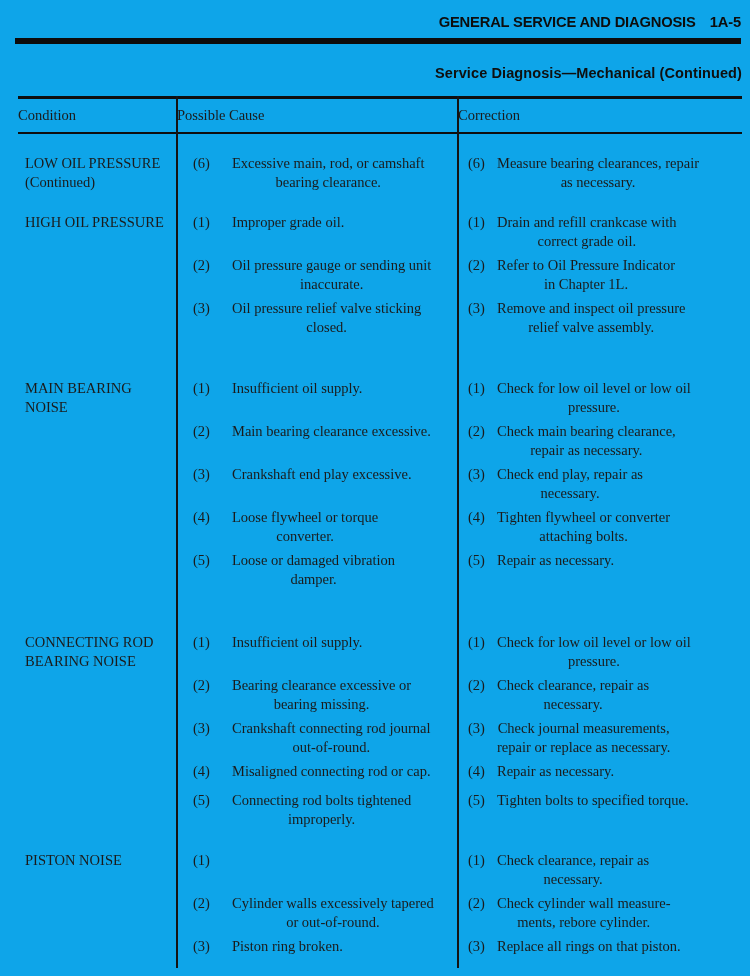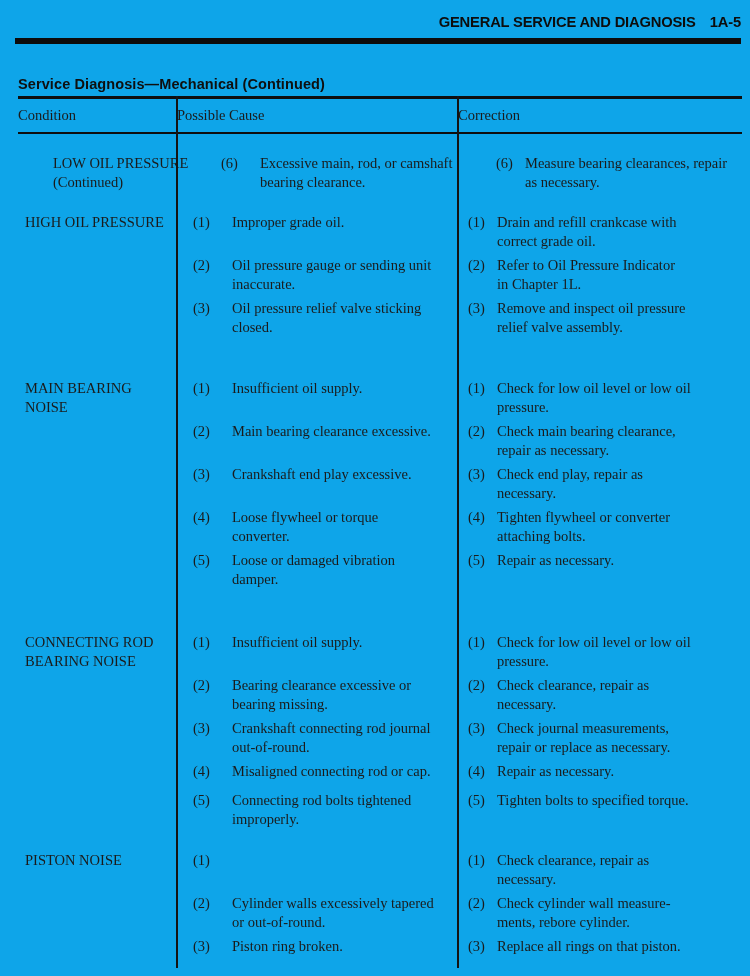--- a/index.html
+++ b/index.html
@@ -21,22 +21,22 @@
     font-family:"Liberation Sans", sans-serif;
     font-weight:bold; font-size:15.5px; letter-spacing:-0.2px;
     transform:scaleX(0.95); transform-origin:100% 50%;
     color:#0d0d0d;
   }
   .header-rule {
     position:absolute; top:38px; left:15px; width:726px; height:6px;
     background:#0c0c0c;
   }
   .table-title {
-    position:absolute; top:75px; left:18px; width:724px;
-    text-align:left;
+    position:absolute; top:64px; left:18px; width:724px;
+    text-align:right;
     font-family:"Liberation Sans", sans-serif;
     font-weight:bold; font-size:14.5px; letter-spacing:0.1px;
     color:#0f0f0f;
   }
   
   .diag-table {
     position:absolute; left:18px; top:96px; width:724px; height:880px;
   }
   .vline {
     position:absolute; top:0; height:872px; width:2px;
@@ -46,35 +46,35 @@
   .vline.v2 { left:439px; }
   .thead {
     display:grid; grid-template-columns:159px 281px 284px;
     height:38px; align-items:center; text-align:left;
     border-top:3px solid #0e0e0e;
     border-bottom:2px solid #0e0e0e;
     font-size:14.5px;
   }
   
   .trow { display:flex; align-items:stretch; }
-  .group-0 { margin-top:20px;margin-left:28px; }
+  .group-0 { margin-top:20px; }
   .group-1 { margin-top:16px; }
   .group-2 { margin-top:37px; }
   .group-3 { margin-top:39px; }
   .group-4 { margin-top:17px; }
   .cell-cond  { width:159px; flex:0 0 159px; }
   .cell-cause { width:281px; flex:0 0 281px; }
   .cell-corr  { width:284px; flex:0 0 284px; }
   .cond-text { padding-left:7px; padding-right:5px; white-space:pre-line; }
   .item { display:flex; min-height:43px; align-items:flex-start; }
   .cell-cause .item { padding-left:16px; }
   .cell-corr  .item { padding-left:10px; }
   .inum { flex:0 0 39px; }
   .cell-corr .inum { flex:0 0 29px; }
-  .itext { white-space:pre-line; padding-right:4px; }
+  .itext { white-space:pre-line; padding-right:4px;text-align:center; }
   
   .group-3 .cell-cause .item:nth-child(4),
   .group-3 .cell-corr  .item:nth-child(4) { min-height:29px; }
 </style>
 </head>
 <body>
 
 <div class="page">
 
   <div class="page-header">

